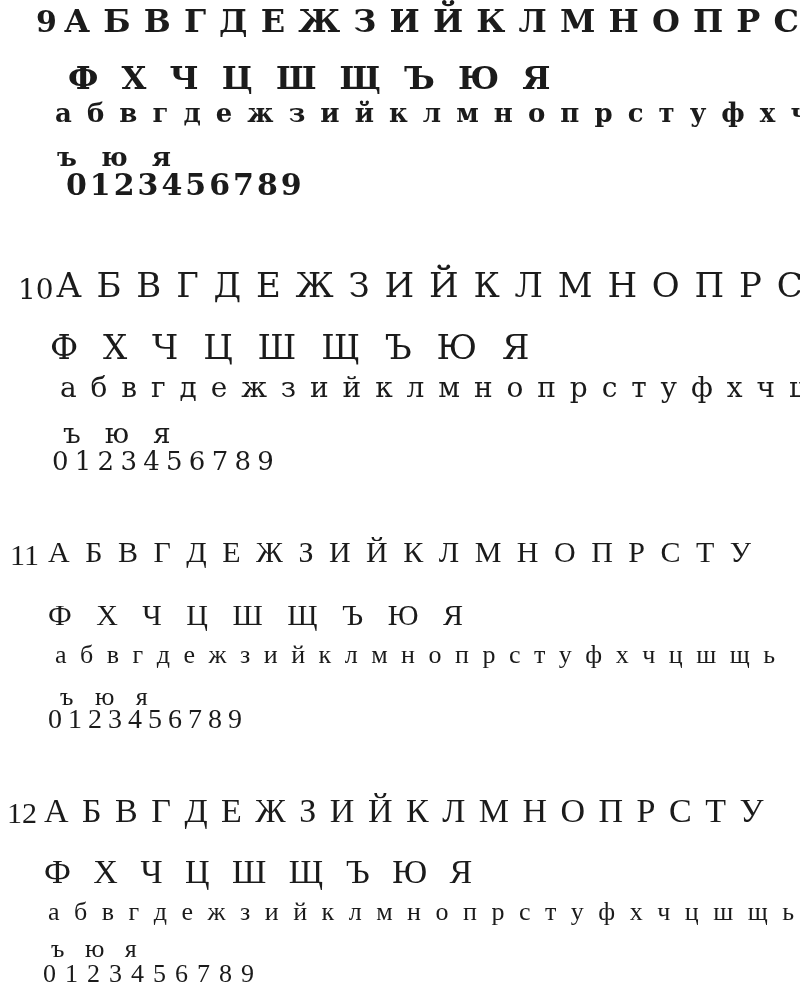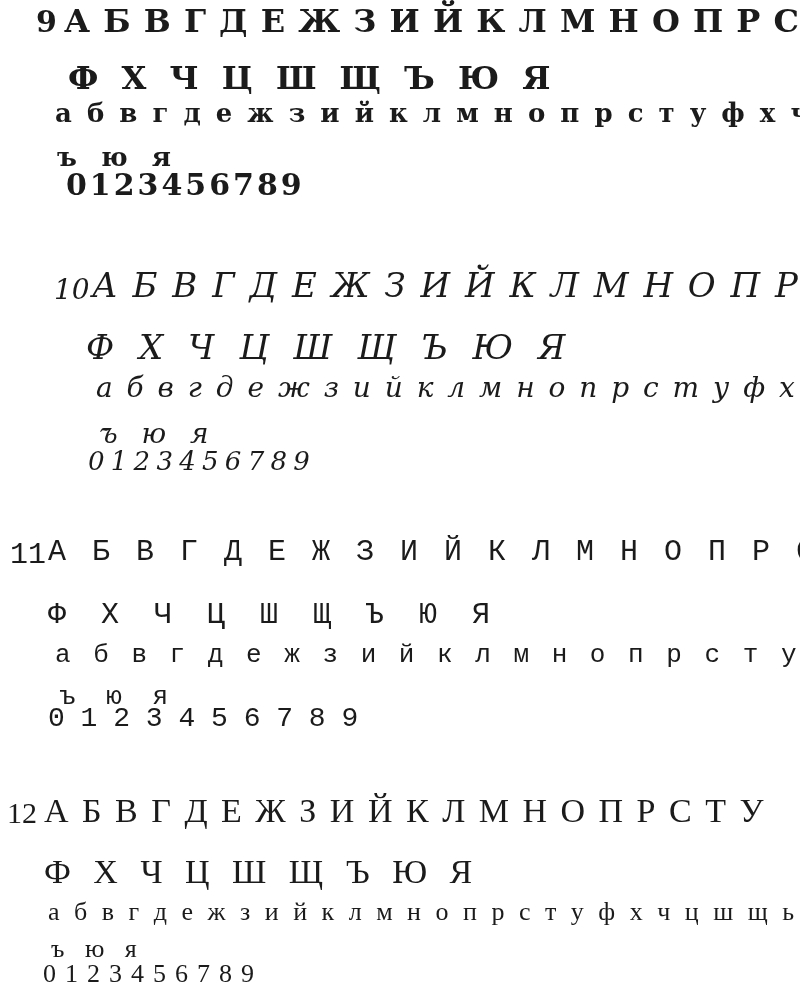--- a/index.html
+++ b/index.html
@@ -12,23 +12,23 @@
   }
   .row,.lbl{
     position:absolute;
     white-space:nowrap;
     line-height:1;
     color:#1b1b1b;
   }
   
   .f9{font-family:"DejaVu Serif",serif;font-weight:700;}
   
-  .f10{font-family:"DejaVu Serif",serif;font-style:italic;font-weight:400;margin-left:36px;}
+  .f10{font-family:"DejaVu Serif",serif;font-weight:400;}
   
-  .f11{font-family:Liberation Mono, monospace;font-weight:400;}
+  .f11{font-family:Liberation Serif, serif;font-weight:400;}
   
   .f12{font-family:"Liberation Serif",serif;font-weight:400;}
 </style>
 </head>
 <body>
 
 <div class="page">
 
   <section>
     <div class="lbl f9" style="left:36px;top:7px;font-size:30px">9</div>

